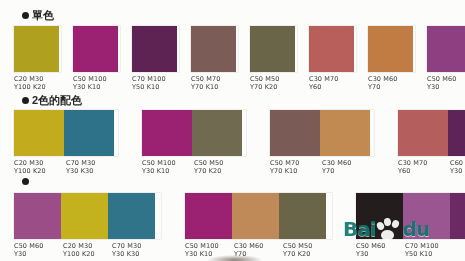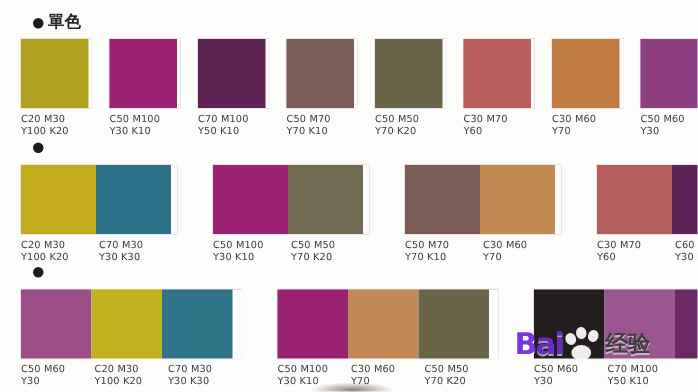--- a/index.html
+++ b/index.html
@@ -54,21 +54,21 @@
     position:absolute;
     left:343px;top:212px;
     width:122px;height:34px;
     pointer-events:none;
     display:flex;align-items:center;
     opacity:0.92;
   }
   .bd-text{
     font-size:20px;
     font-weight:bold;
-    color:#6d28d9;
+    color:#0f766e;
     font-family:"DejaVu Sans",sans-serif;
     letter-spacing:-1px;
     text-shadow:0 1px 0 rgba(255,255,255,.65);
   }
   .bd-paw{
     position:relative;
     width:26px;height:24px;
     margin:0 1px 0 0;
   }
   .bd-paw i{position:absolute;background:#ffffff;border-radius:50%;display:block;}
@@ -189,20 +189,21 @@
               <span class="l2">Y30</span>
             </div>
           </div>
         </div>
       </div>
   </div>
 
   <div class="section" id="sec-1" style="top: 93px;">
     <div class="sec-head" style="top: 2px;">
       <span class="bullet"></span>
+      <span class="sec-title">2色的配色</span>
     </div>
     <div class="groups" id="groups-1" style="top: 17px; padding-left: 14px; gap: 24px;">
         <div class="group">
           <div class="bars">
             <div class="bar" title="C20  M30 Y100  K20" style="width: 50px; background: rgb(195, 171, 30);"></div>
             <div class="bar" title="C70  M30 Y30  K30" style="width: 50px; background: rgb(45, 114, 137);"></div>
           </div>
           <div class="labels">
             <div class="lbl" style="width: 50px;">
               <span class="l1">C20  M30</span>
@@ -335,16 +336,16 @@
   <div id="bottom-smudge"></div>
 
   <div id="watermark">
     <span class="bd-text">Bai</span>
     <span class="bd-paw">
       <i style="width:7px;height:8px;left:1px;top:5px;transform:rotate(-25deg);"></i>
       <i style="width:7px;height:8px;left:8px;top:1px;transform:rotate(-8deg);"></i>
       <i style="width:7px;height:8px;left:16px;top:3px;transform:rotate(18deg);"></i>
       <i style="width:13px;height:10px;left:5px;top:13px;border-radius:50% 50% 45% 45%;"></i>
     </span>
-    <span class="bd-cn">经验</span>
+    <span class="bd-text">du</span>
   </div>
 
 </div>
 
 </body></html>

